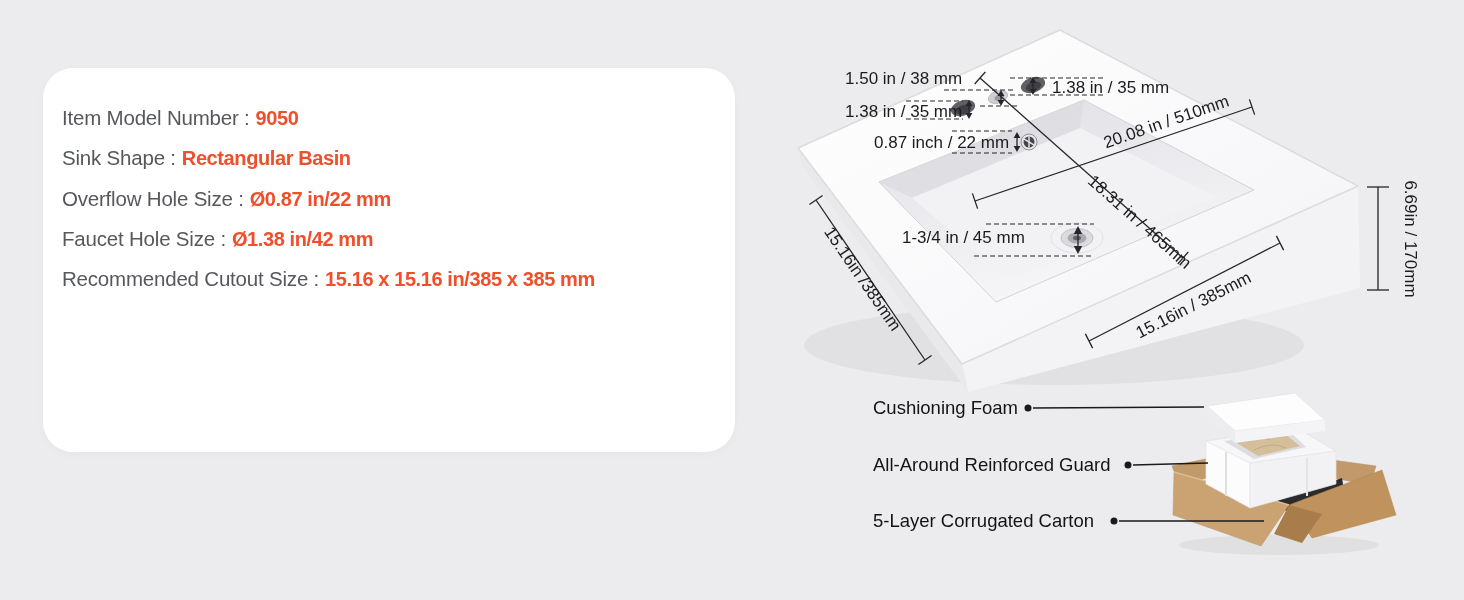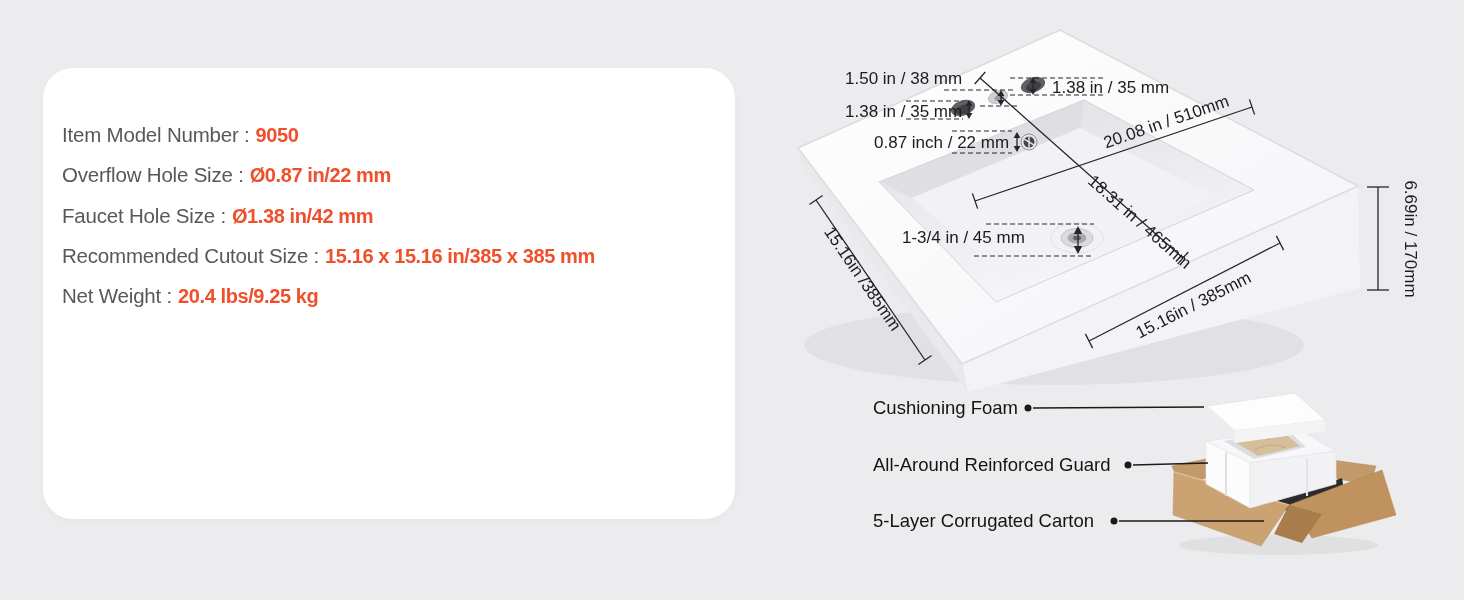--- a/index.html
+++ b/index.html
@@ -4,25 +4,25 @@
 <style>
   html,body{margin:0;padding:0;}
   body{
     width:1464px;height:600px;
     background:#ececee;
     font-family:"Liberation Sans", sans-serif;
     position:relative;overflow:hidden;
   }
   .spec-card{
     position:absolute;left:43px;top:68px;
-    width:692px;height:451px;
+    width:692px;height:384px;
     background:#ffffff;border-radius:30px;
     box-shadow:0 2px 10px rgba(0,0,0,0.03);
     box-sizing:border-box;
-    padding:47px 20px 0 19px;
+    padding:30px 20px 0 19px;
   }
   .spec-row{
     height:40.3px;line-height:40.3px;
     white-space:nowrap;
   }
   .spec-label{
     font-size:20.5px;color:#57585C;letter-spacing:-0.2px;
   }
   .spec-value{
     font-size:20px;color:#F04F2B;font-weight:700;letter-spacing:-0.4px;
@@ -40,30 +40,30 @@
   .leader{stroke:#1a1a1a;stroke-width:1.3;fill:none;}
 </style>
 </head>
 <body>
 
 <div class="spec-card">
   <div class="spec-row">
     <span class="spec-label">Item Model Number :</span><span class="spec-value">9050</span>
   </div>
   <div class="spec-row">
+    <span class="spec-label">Sink Shape :</span><span class="spec-value">Rectangular Basin</span>
+  </div>
+  <div class="spec-row">
     <span class="spec-label">Overflow Hole Size :</span><span class="spec-value">Ø0.87 in/22 mm</span>
   </div>
   <div class="spec-row">
     <span class="spec-label">Faucet Hole Size :</span><span class="spec-value">Ø1.38 in/42 mm</span>
   </div>
   <div class="spec-row">
     <span class="spec-label">Recommended Cutout Size :</span><span class="spec-value">15.16 x 15.16 in/385 x 385 mm</span>
-  </div>
-  <div class="spec-row">
-    <span class="spec-label">Net Weight :</span><span class="spec-value">20.4 lbs/9.25 kg</span>
   </div>
 </div>
 
 <svg class="diagram-svg" viewBox="0 0 680 600">
   <defs>
     <linearGradient id="gdeck" x1="0" y1="0" x2="1" y2="1">
       <stop offset="0" stop-color="#ffffff"></stop>
       <stop offset="1" stop-color="#f3f3f6"></stop>
     </linearGradient>
     <linearGradient id="gbasin" x1="0" y1="0" x2="0.4" y2="1">

